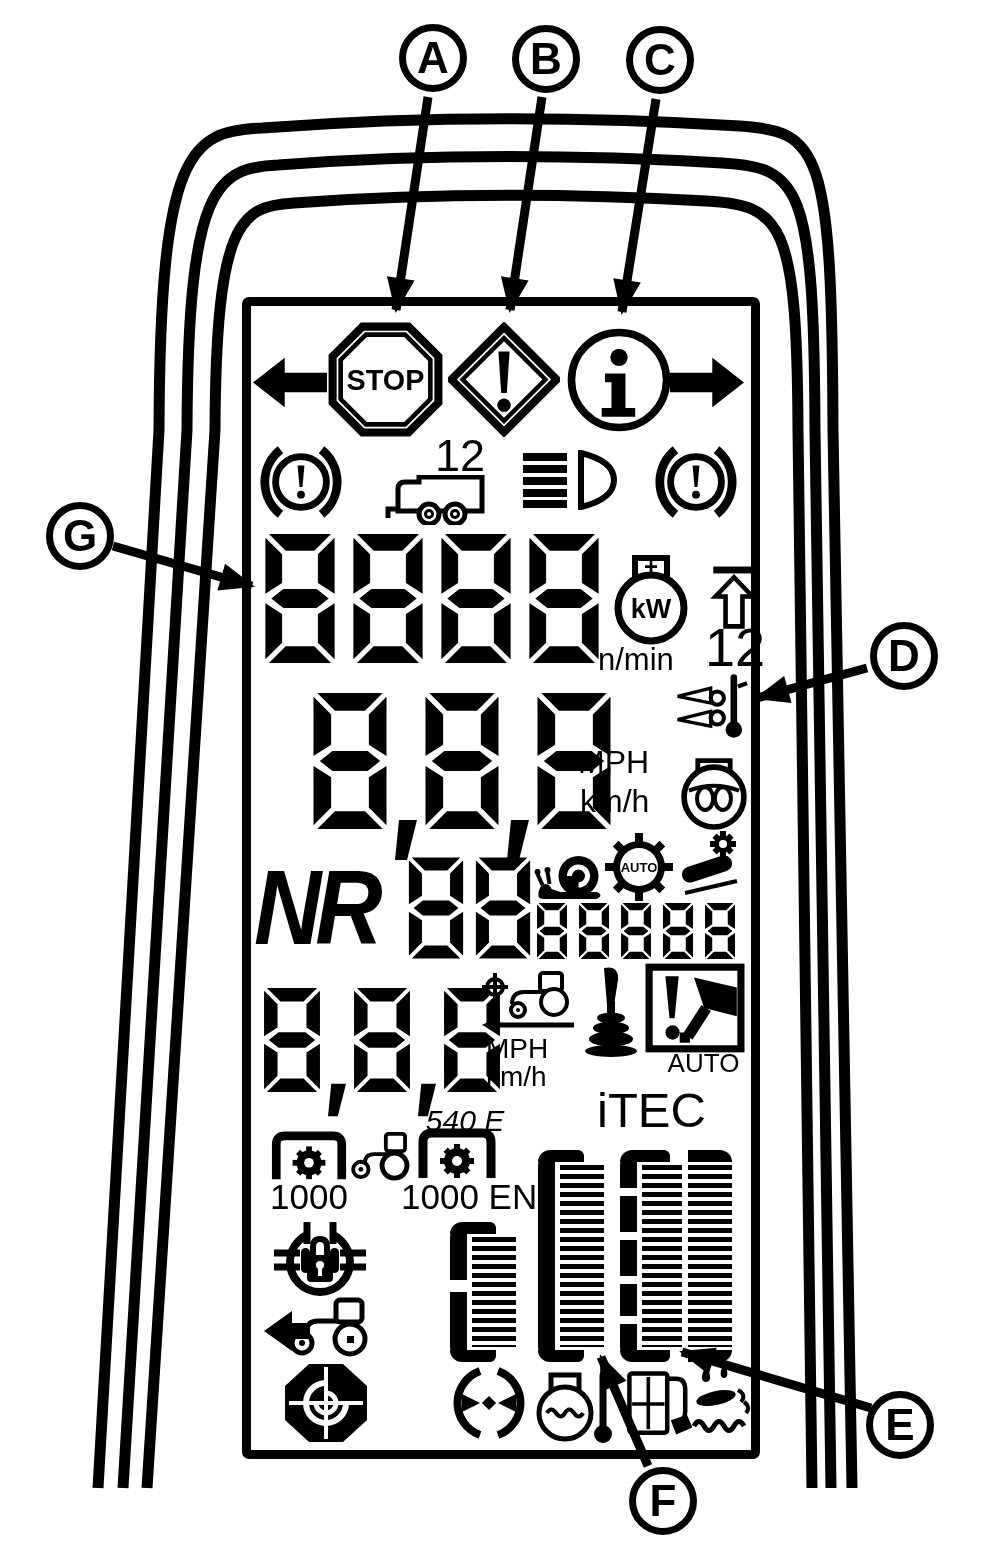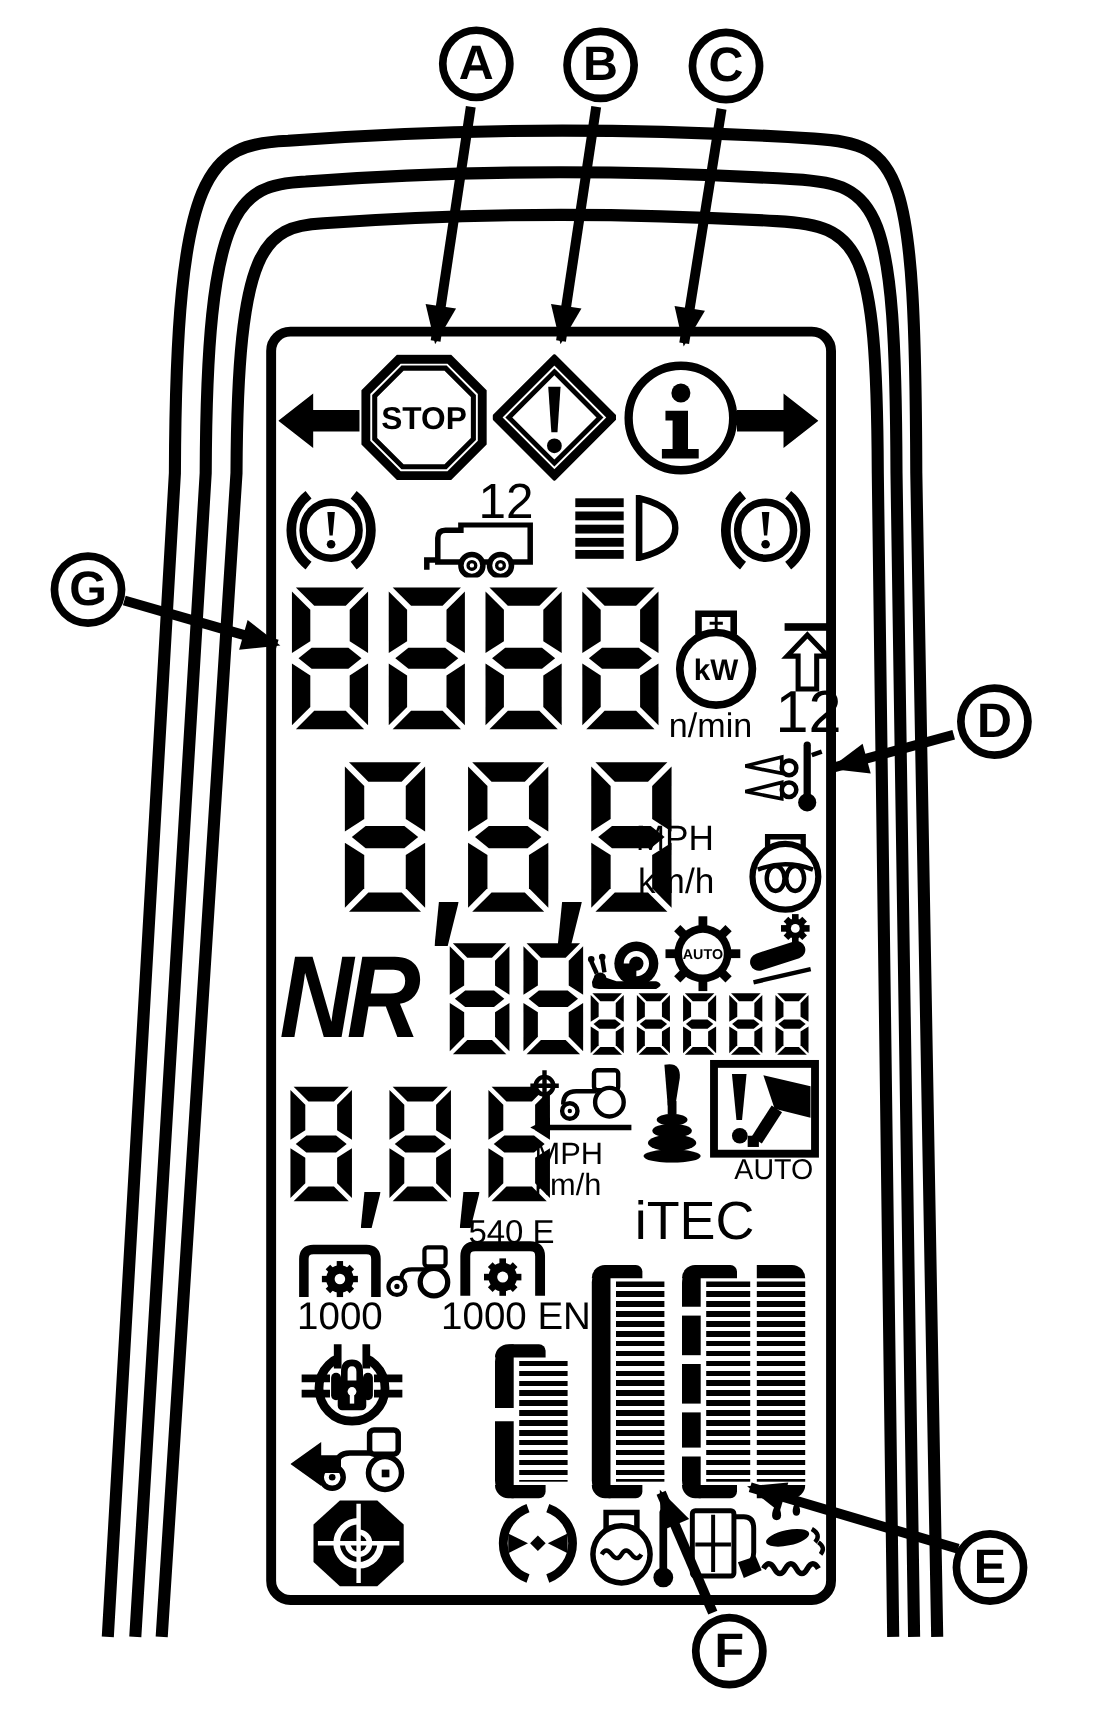--- a/index.html
+++ b/index.html
@@ -2,21 +2,21 @@
 <html><head>
 <meta charset="utf-8">
 <style>
   html,body{margin:0;padding:0;background:#fff;}
   #stage{position:relative;width:996px;height:1554px;background:#fff;overflow:hidden;
          font-family:"Liberation Sans",sans-serif;color:#000;}
   svg{display:block}
   .layer{position:absolute;left:0;top:0;width:996px;height:1554px;pointer-events:none;}
   #frame-svg{z-index:1}
   #panel{position:absolute;left:242px;top:297px;width:518px;height:1162px;box-sizing:border-box;
-         border:9px solid #000;border-radius:22px;background:#fff;z-index:2;}
+         border:9px solid #000;border-radius:7px;background:#fff;z-index:2;}
   #leader-svg{z-index:4}
   .callout{position:absolute;z-index:5;width:54px;height:54px;border:7px solid #000;border-radius:50%;
            background:#fff;text-align:center;line-height:54px;font-size:44px;font-weight:bold;}
   .abs{position:absolute;}
   .blabel{font-weight:normal;white-space:nowrap;line-height:1;}
   .rlabel{font-weight:normal;white-space:nowrap;line-height:1;}
   .ctr{text-align:center;}
   
   .segrow{display:flex;align-items:flex-end;}
   .seg-digit,.seg-comma{flex:0 0 auto;}
@@ -168,21 +168,21 @@
         <circle cx="43" cy="55" r="33" fill="#fff" stroke="#000" stroke-width="7"></circle>
         <text x="43" y="65" text-anchor="middle" font-size="27" font-weight="bold" font-family="Liberation Sans,sans-serif">kW</text>
       </svg>
     </div>
     <div class="abs" style="left:459px;top:259px;">
       <svg width="48" height="66" viewBox="0 0 58 86">
         <rect x="2" y="2" width="54" height="9" fill="#000"></rect>
         <polygon points="29,16 53,41 40,41 40,80 18,80 18,41 5,41" fill="#fff" stroke="#000" stroke-width="6"></polygon>
       </svg>
     </div>
-    <div class="abs blabel" style="left:357px;top:338px;font-size:31px;">n/min</div>
+    <div class="abs blabel" style="left:347px;top:338px;font-size:31px;">n/min</div>
     <div class="abs blabel" style="left:454px;top:314px;font-size:54px;">12</div>
 
     <div class="abs segrow digits-lg" style="left:60px;top:384px;">
         <svg viewBox="0 0 62 112" class="seg-digit">
           <polygon points="5,2 57,2 43,16 19,16" fill="#000"></polygon>
           <polygon points="60,5 60,52 46,43 46,19" fill="#000"></polygon>
           <polygon points="60,60 60,107 46,93 46,69" fill="#000"></polygon>
           <polygon points="5,110 57,110 43,96 19,96" fill="#000"></polygon>
           <polygon points="2,60 16,69 16,93 2,107" fill="#000"></polygon>
           <polygon points="2,5 16,19 16,43 2,52" fill="#000"></polygon>
@@ -424,22 +424,22 @@
         <rect x="4" y="4" width="90" height="80" fill="#fff" stroke="#000" stroke-width="7"></rect>
         <polygon points="20,13 33,13 29,54 24,54" fill="#000"></polygon>
         <circle cx="27" cy="68" r="7" fill="#000"></circle>
         <polygon points="48,14 90,24 90,52 58,44" fill="#000"></polygon>
         <line x1="60" y1="44" x2="42" y2="72" stroke="#000" stroke-width="11"></line>
         <rect x="34" y="68" width="10" height="10" fill="#000"></rect>
       </svg>
     </div>
     <div class="abs blabel ctr" style="left:415px;top:744px;width:75px;font-size:26px;">AUTO</div>
 
-    <div class="abs rlabel ctr" style="left:154px;top:800px;width:120px;font-size:30px;">540 E</div>
-    <div class="abs blabel" style="left:326px;top:780px;font-size:49px;">iTEC</div>
+    <div class="abs rlabel ctr" style="left:154px;top:800px;width:120px;font-size:30px;font-style:italic;">540 E</div>
+    <div class="abs blabel" style="left:346px;top:780px;font-size:49px;">iTEC</div>
     <div class="abs" style="left:19px;top:825px;">
       <svg width="78" height="52" viewBox="0 0 78 54">
         <path d="M5,50 V14 Q5,5 14,5 H64 Q73,5 73,14 V50" fill="none" stroke="#000" stroke-width="9"></path>
         <g fill="#000">
           <circle cx="39" cy="33" r="13"></circle>
           <rect x="36" y="16" width="6" height="6"></rect>
             <rect x="36" y="44" width="6" height="6"></rect>
           <rect x="22" y="30" width="6" height="6"></rect>
             <rect x="50" y="30" width="6" height="6"></rect>
           <g transform="rotate(45 39 33)">

